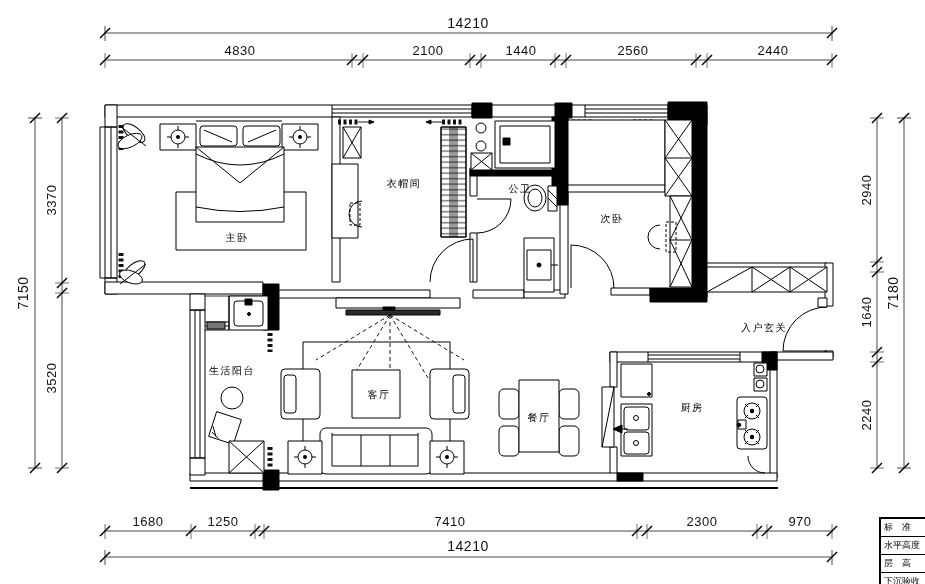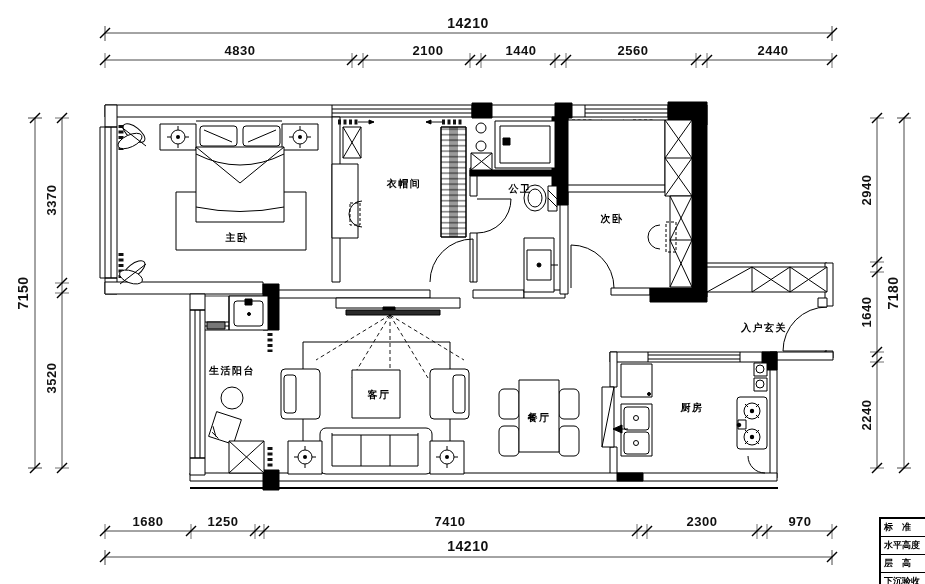--- a/index.html
+++ b/index.html
@@ -1,17 +1,17 @@
 <!DOCTYPE html>
 <html><head>
 <meta charset="utf-8">
 <style>
   html,body{margin:0;padding:0;background:#fff;}
   .canvas{position:relative;width:925px;height:584px;background:#fff;overflow:hidden;
-          font-family:"Liberation Sans",sans-serif;font-weight:bold;}
+          font-family:"Liberation Sans",sans-serif;}
   .canvas svg{position:absolute;left:0;top:0;}
   svg .dim{font-family:"Liberation Sans",sans-serif;font-size:13px;fill:#111;letter-spacing:.5px;}
   svg .dimBig{font-family:"Liberation Sans",sans-serif;font-size:14px;fill:#111;letter-spacing:.5px;}
   svg .room{font-family:"DejaVu Sans",sans-serif;font-size:10px;fill:#000;letter-spacing:1.5px;}
   svg line,svg path,svg rect,svg circle,svg ellipse,svg polyline{vector-effect:non-scaling-stroke;}
   .legend{position:absolute;left:879px;top:517px;width:110px;border-collapse:collapse;
           border:2px solid #000;background:#fff;}
   .legend td{border:1.5px solid #000;font-family:"DejaVu Sans",sans-serif;font-size:9px;
              height:15px;padding:1px 3px;white-space:nowrap;color:#000;}
 </style>

